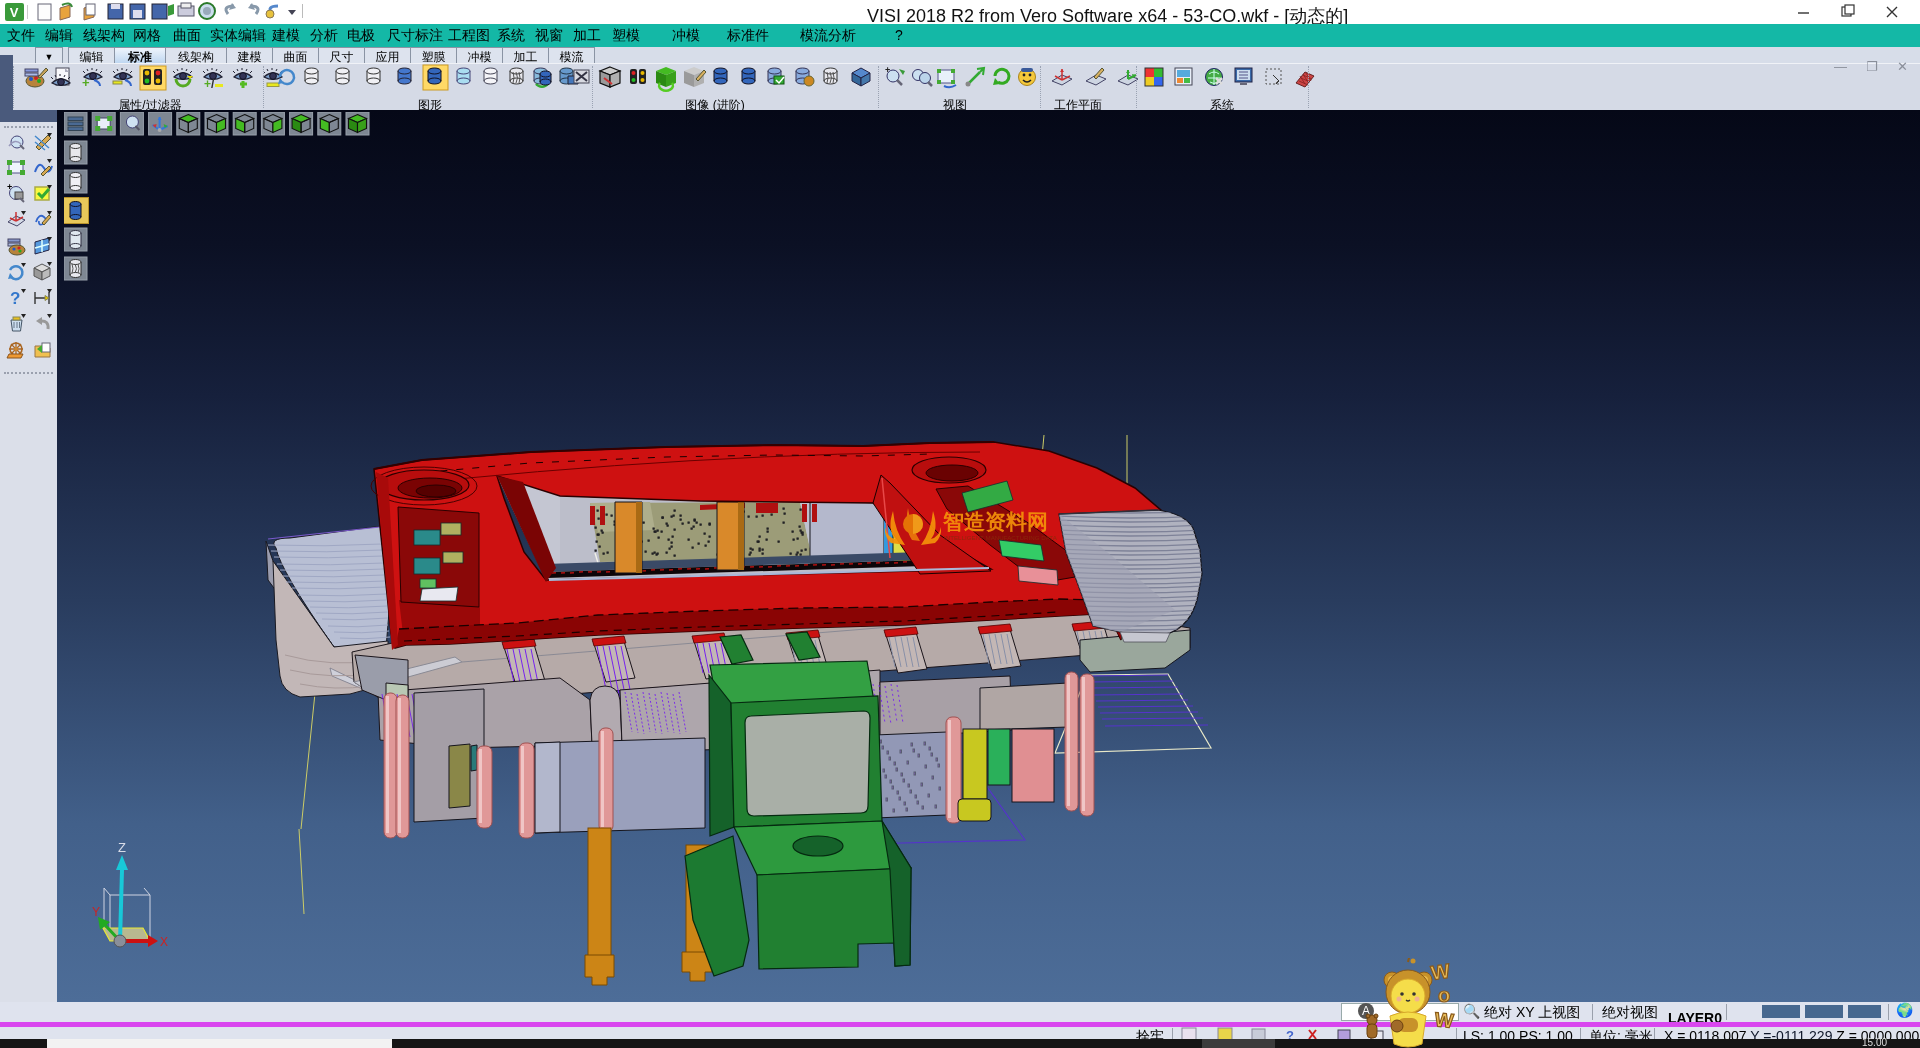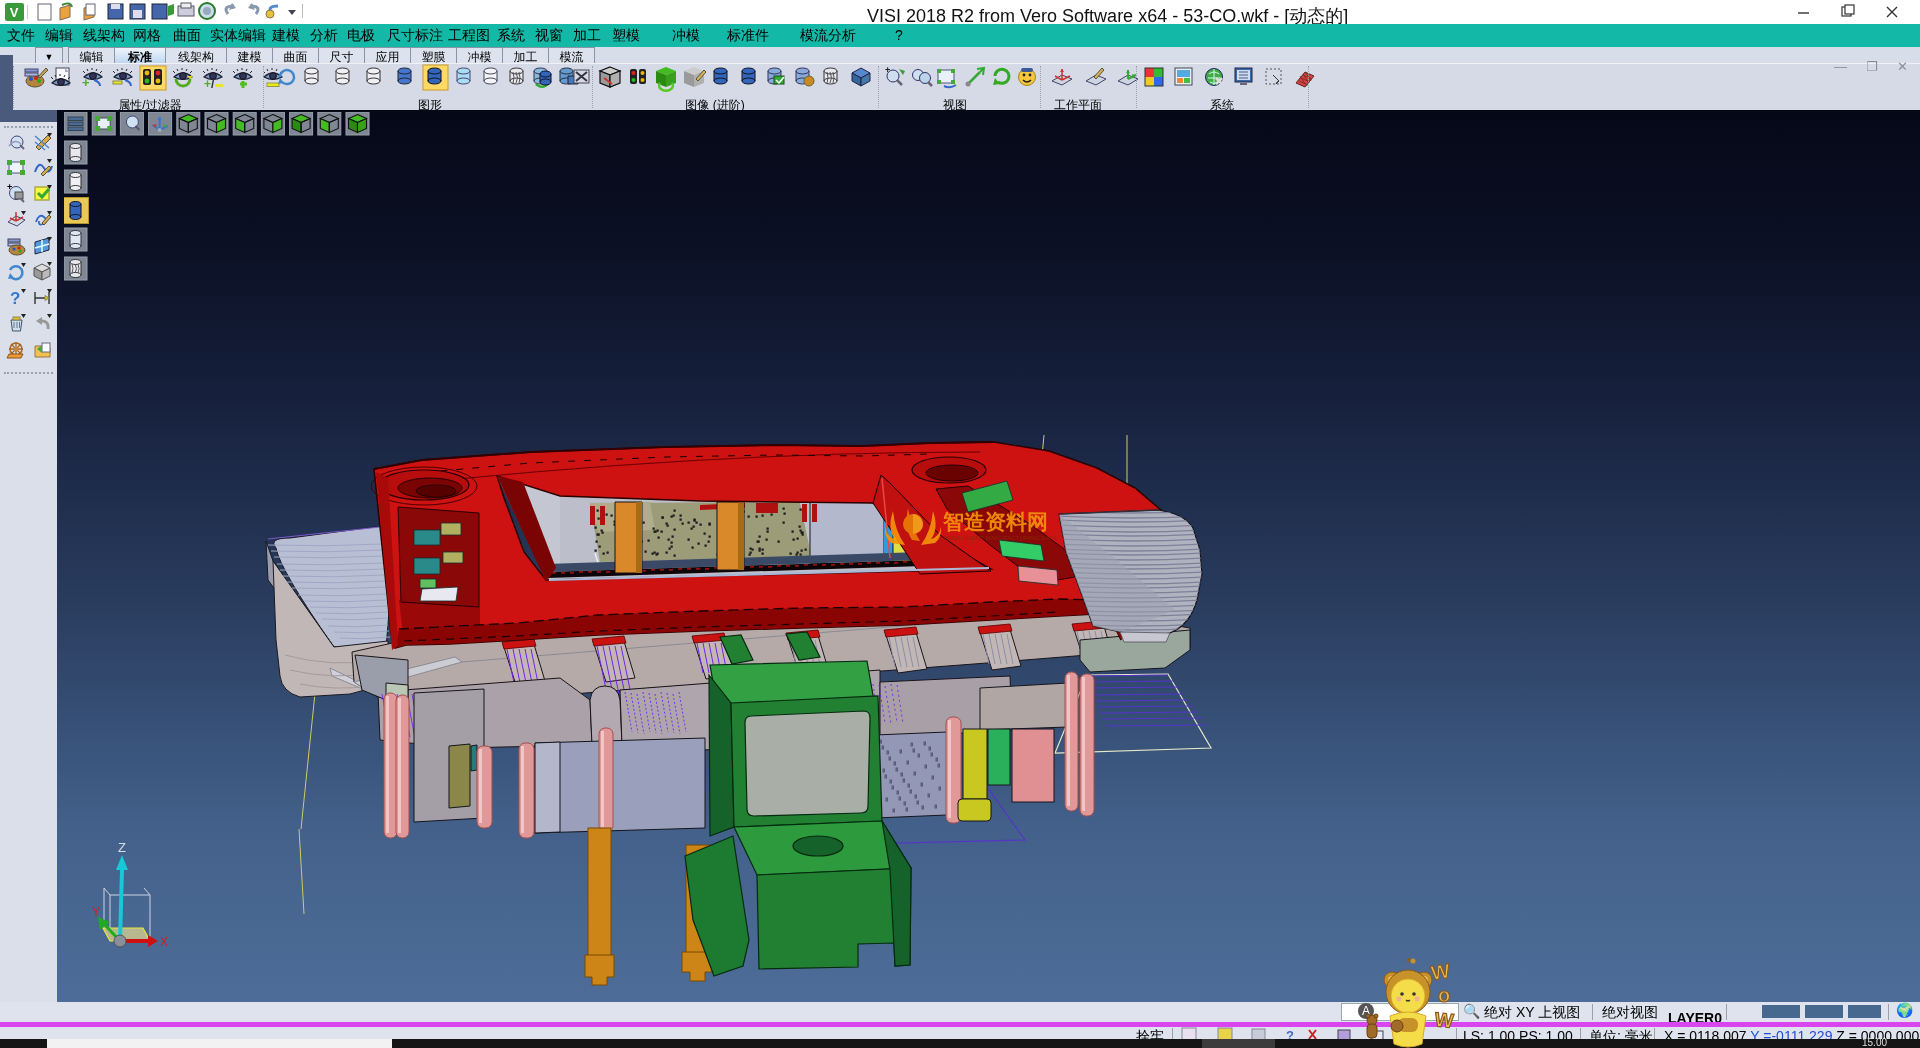--- a/index.html
+++ b/index.html
@@ -1301,21 +1301,21 @@
     <div style="position:absolute;left:1896px;top:0px;font-size:14px;">🌍</div>
   </div>
   <div id="status2">
     <div style="position:absolute;left:1136px;top:1px;">拴牢</div>
     <div class="s1sep" style="left:1172px;top:1px;height:14px"></div>
     <div class="s1sep" style="left:1456px;top:1px;height:14px"></div>
     <div style="position:absolute;left:1463px;top:1px;">LS: 1.00 PS: 1.00</div>
     <div class="s1sep" style="left:1580px;top:1px;height:14px"></div>
     <div style="position:absolute;left:1589px;top:1px;">单位: 毫米</div>
     <div class="s1sep" style="left:1654px;top:1px;height:14px"></div>
-    <div style="position:absolute;left:1664px;top:1px;">X = 0118.007 <span style="color:#1d4ed8">Y =-0111.229</span> Z = 0000.000</div>
+    <div style="position:absolute;left:1664px;top:1px;">X = 0118.007 <span style="color:#0f172a">Y =-0111.229</span> Z = 0000.000</div>
     <svg width="300" height="17" style="position:absolute;left:1178px;top:0">
       <rect x="4" y="1" width="14" height="14" fill="#e8e0ee" stroke="#889"></rect>
       <rect x="40" y="1" width="14" height="14" fill="#e8d44a" stroke="#889"></rect>
       <rect x="74" y="2" width="13" height="13" fill="#c8ccd8" stroke="#889"></rect>
       <text x="108" y="13" font-size="13" fill="#4466cc" font-weight="bold">?</text>
       <path d="M131 3 l7 9 M138 3 l-7 9" stroke="#c22" stroke-width="2"></path>
       <rect x="160" y="3" width="12" height="11" fill="#b39ddb" stroke="#445"></rect>
       <rect x="193" y="4" width="12" height="10" fill="#e8e8f0" stroke="#445"></rect>
     </svg>
   </div>

